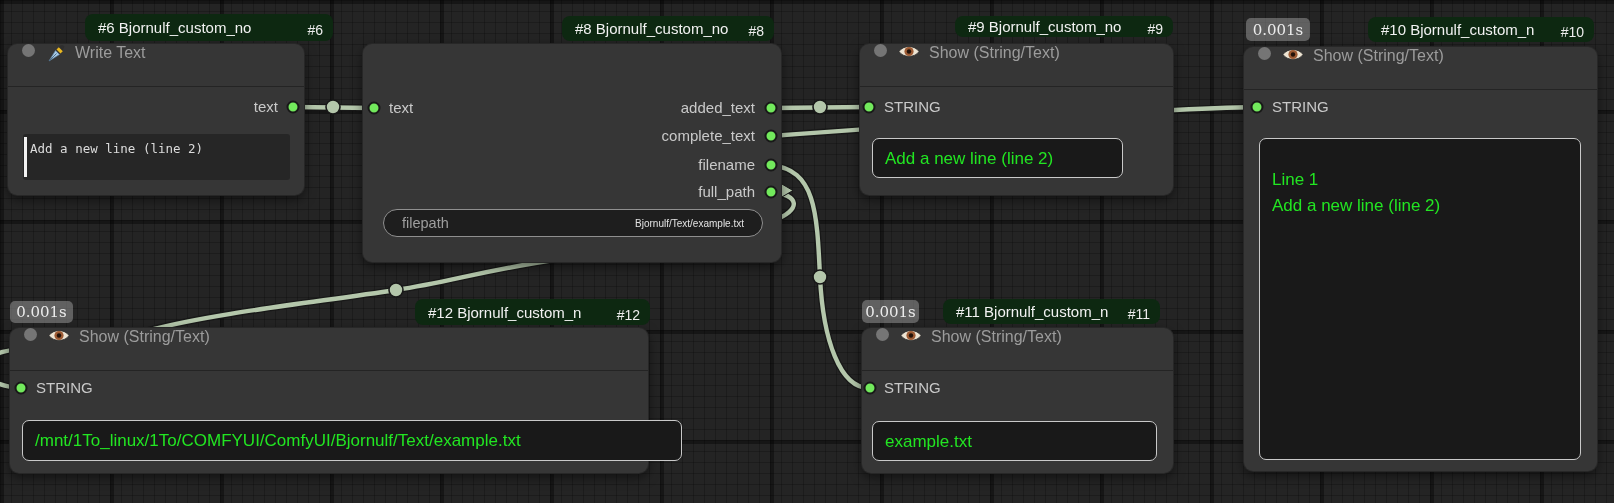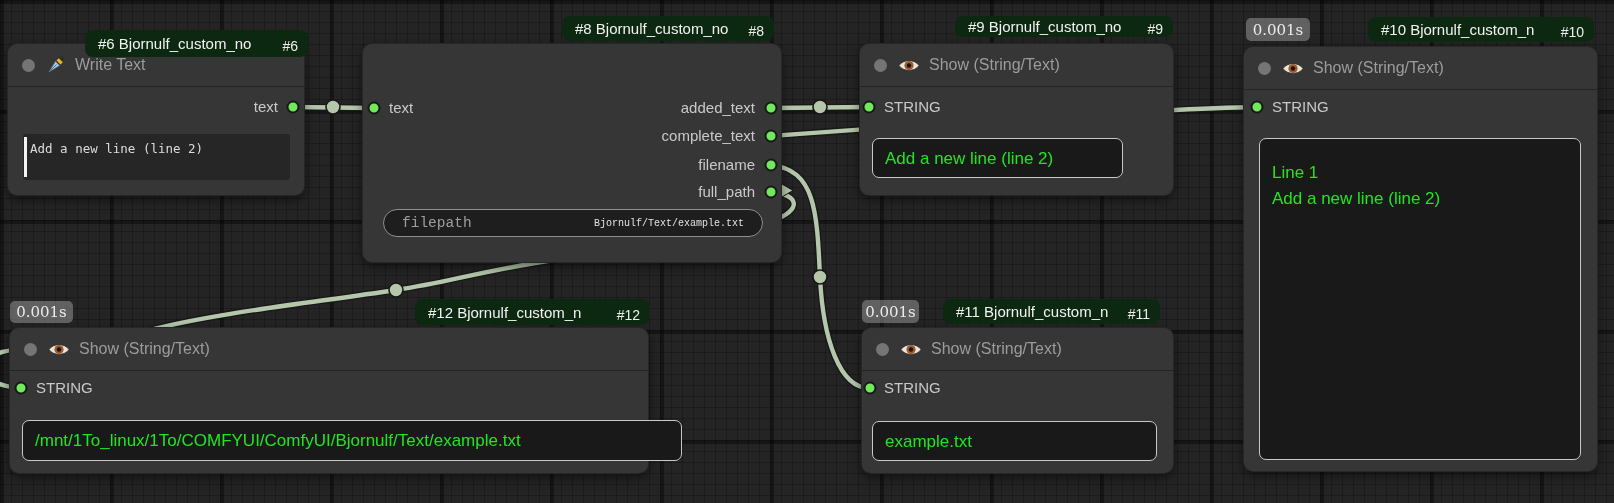--- a/index.html
+++ b/index.html
@@ -17,21 +17,21 @@
   #wires{position:absolute;left:0;top:0;z-index:1;}
   .wire-shadow{fill:none;stroke:#181818;stroke-width:7;}
   .wire{fill:none;stroke:#b4c7ab;stroke-width:4.4;}
   .wire-dot{fill:#b4c7ab;stroke:#181818;stroke-width:1.6;}
 
   .node{
     position:absolute; z-index:2; background:#363636; border-radius:9px;
     box-shadow:0 0 0 1px #272727, 0 4px 12px rgba(0,0,0,0.55);
   }
   .node-header{
-    height:43px; display:flex; align-items:center; padding:0 14px;
+    height:43px; display:flex; padding:0 14px;
     border-bottom:1px solid rgba(0,0,0,0.32); box-sizing:border-box;
   }
   .collapse-dot{width:13px;height:13px;border-radius:50%;background:#757575;flex:0 0 auto;}
   .node-icon{display:inline-flex;margin-left:11px;flex:0 0 auto;}
   .node-title{margin-left:9px;font-size:16px;color:#9c9c9c;white-space:nowrap;}
 
   .port{
     position:absolute; width:13px;height:13px;border-radius:50%;
     background:#72e95c; border:2px solid #181818; box-sizing:border-box;
     transform:translate(-50%,-50%); z-index:3;
@@ -48,21 +48,20 @@
     position:absolute; background:#262626; border-radius:3px; box-sizing:border-box;
     padding:5px 8px 5px 7px; overflow:hidden;
   }
   .textarea-text{font-family:"DejaVu Sans Mono", monospace;font-size:12.5px;color:#dcdcdc;line-height:17px;}
   .caret{position:absolute;left:1px;top:3px;width:2.5px;height:40px;background:#f2f2f2;}
 
   .widget-pill{
     position:absolute; background:#1e1e1e; border:1px solid #8f8f8f; border-radius:14px;
     box-sizing:border-box; display:flex; align-items:center; justify-content:space-between;
     padding:0 18px;
-    font-family:Liberation Mono, monospace;
   }
   .widget-label{font-size:14.5px;color:#9e9e9e;}
   .widget-value{font-size:10px;color:#e2e2e2;}
 
   .badge{
     position:absolute; z-index:4; background:#0d2811; border-radius:8px;
     display:flex; align-items:center; justify-content:space-between;
     padding:0 10px 0 13px; box-sizing:border-box;
   }
   .badge-title{color:#f2f2f2;font-size:15px;white-space:nowrap;overflow:hidden;}
@@ -95,21 +94,21 @@
 
     <path class="wire-shadow" d="M771,192 C799,195 803,209 773,221 C743,233 650,246 560,259 C480,271 450,282 396,290 C310,303 215,313 150,330 C100,344 -44,344 -16,372 C-6,384 4,387 21,388"></path>
     <path class="wire" d="M771,192 C799,195 803,209 773,221 C743,233 650,246 560,259 C480,271 450,282 396,290 C310,303 215,313 150,330 C100,344 -44,344 -16,372 C-6,384 4,387 21,388"></path>
     <path d="M781,183.5 L793,190.5 L781,197.5 Z" fill="#b4c7ab" stroke="#181818" stroke-width="1"></path>
     <circle class="wire-dot" cx="333" cy="107" r="7"></circle>
     <circle class="wire-dot" cx="820" cy="107" r="7"></circle>
     <circle class="wire-dot" cx="820" cy="277" r="7"></circle>
     <circle class="wire-dot" cx="396" cy="290" r="7"></circle>
   </svg>
 
-  <div class="badge" style="left:85px;top:30px;width:223px;height:27px">
+  <div class="badge" style="left:85px;top:14px;width:248px;height:27px">
     <span class="badge-title">#6 Bjornulf_custom_no</span>
     <span class="badge-id">#6</span>
   </div>
   <div class="node" style="left:8px;top:44px;width:296px;height:151px">
     <div class="node-header">
       <span class="collapse-dot"></span>
       <span class="node-icon">
         <svg width="20" height="20" viewBox="0 0 20 20">
           <path d="M11.8 4.2 L14.4 1.6 C15.4 0.8 17.6 1.4 18.4 2.6 L15.8 8.2 Z" fill="#2e2e2e"></path>
           <path d="M10.5 5.5 L12.8 3.2 L16.8 7.2 L14.5 9.5 Z" fill="#e9b720"></path>
@@ -183,21 +182,21 @@
         <svg width="22" height="15" viewBox="0 0 22 15">
           <path d="M1 7.5 C5 1 17 1 21 7.5 C17 14 5 14 1 7.5 Z" fill="#ede4d3" stroke="#2b2b2b" stroke-width="0.8"></path>
           <circle cx="11" cy="7.5" r="4.6" fill="#9c5a33"></circle>
             <circle cx="11" cy="7.5" r="2.2" fill="#231209"></circle>
         </svg>
       </span>
       <span class="node-title">Show (String/Text)</span>
     </div>
     <span class="port" style="left:13px;top:60px"></span>
     <span class="port-label" style="left:28px;top:52px">STRING</span>
-    <div class="display-box" style="left:15px;top:91px;width:322px;height:322px;padding-top:21px">
+    <div class="display-box" style="left:15px;top:91px;width:322px;height:322px;padding-top:28px">
       <span class="display-text">Line 1
 Add a new line (line 2)</span>
     </div>
   </div>
 
   <div class="duration-badge" style="left:862px;top:300px;width:57px;height:23px">0.001s</div>
   <div class="badge" style="left:943px;top:299px;width:217px;height:25px">
     <span class="badge-title">#11 Bjornulf_custom_n</span>
     <span class="badge-id">#11</span>
   </div>

